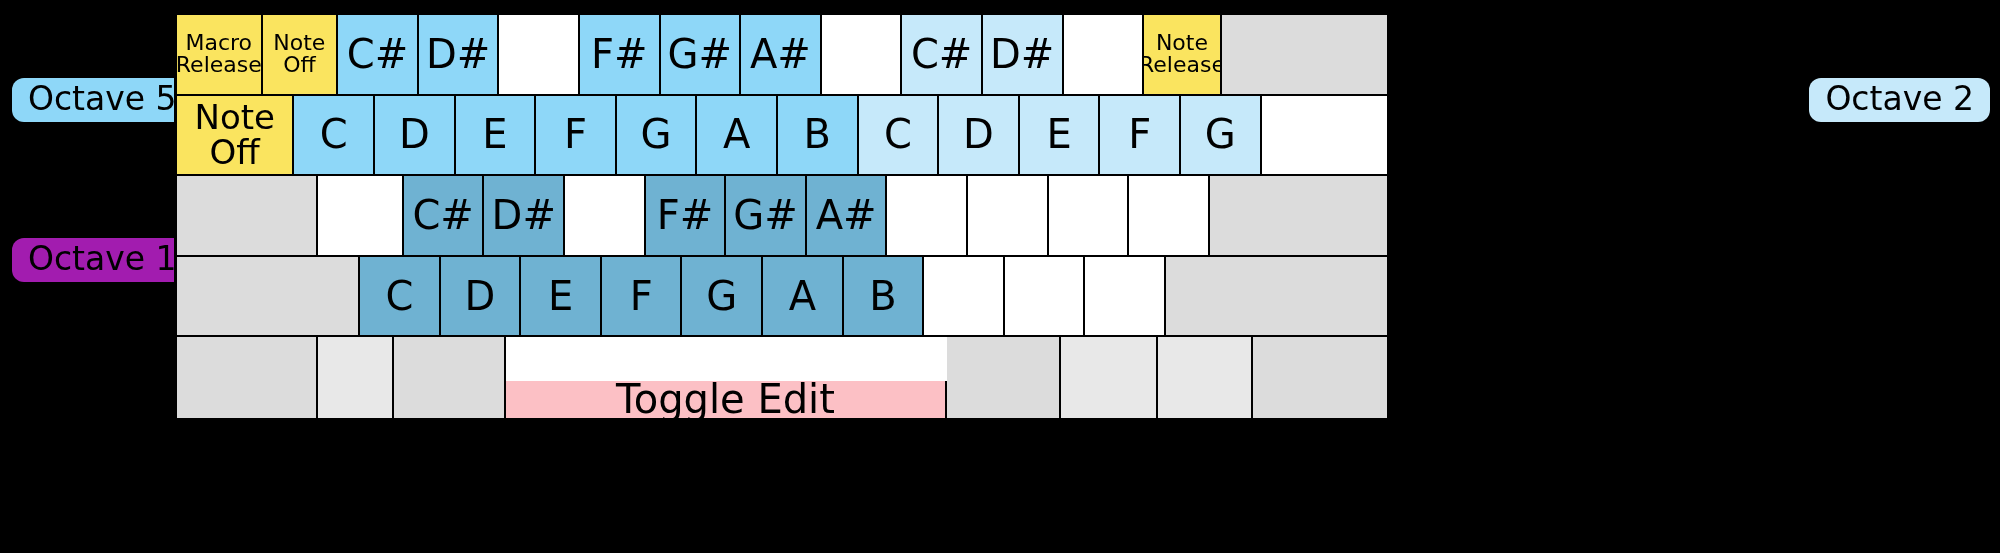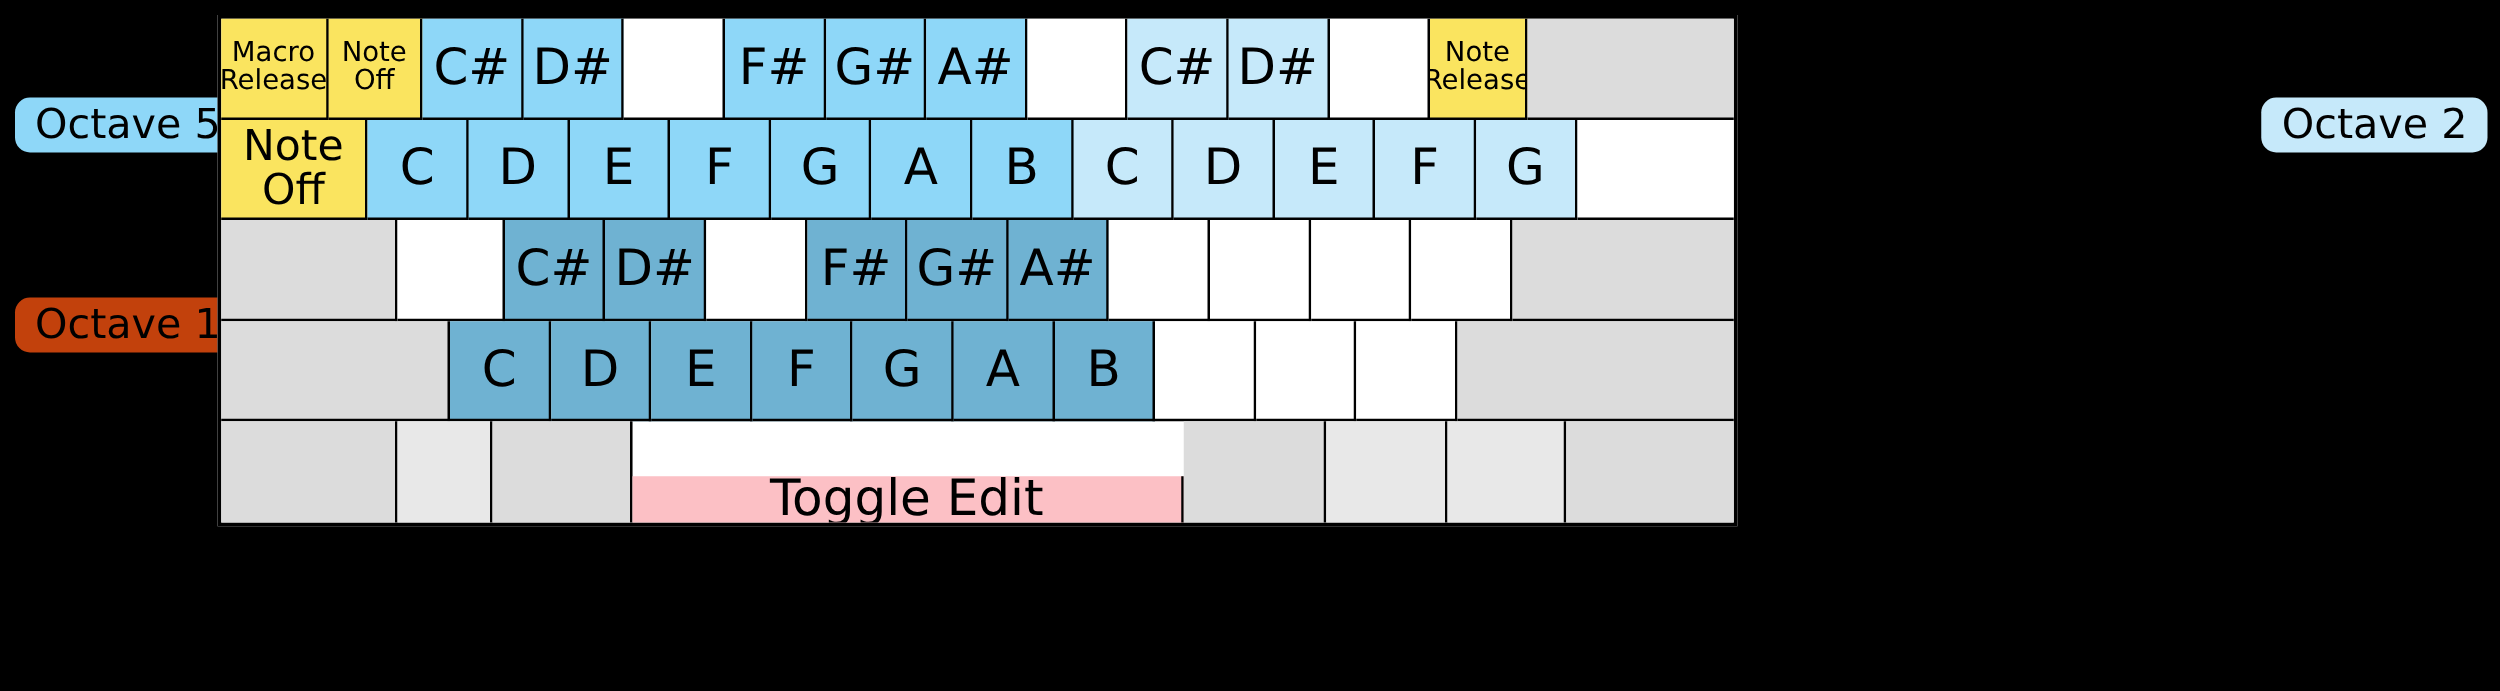--- a/index.html
+++ b/index.html
@@ -59,21 +59,21 @@
     position:absolute;
     display:flex;align-items:center;justify-content:center;
     border-radius:12px;
     font-size:33px;
     color:#000;
     padding:4px 16px 8px 16px;
     box-sizing:border-box;
     white-space:nowrap;
   }
   #badge-oct2{left:12px;top:78px;height:44px;background:#8ed7f8;}
-  #badge-oct1{left:12px;top:238px;height:44px;background:#c2410c;}
+  #badge-oct1{left:12px;top:238px;height:44px;background:#a21caf;}
   #badge-oct3{right:10px;top:78px;height:44px;background:#c6e9fa;}
 </style>
 </head>
 <body>
 
 <div id="stage">
 
   <div class="badge" id="badge-oct2">Octave 5</div>
 
   <div class="badge" id="badge-oct1">Octave 1</div>

